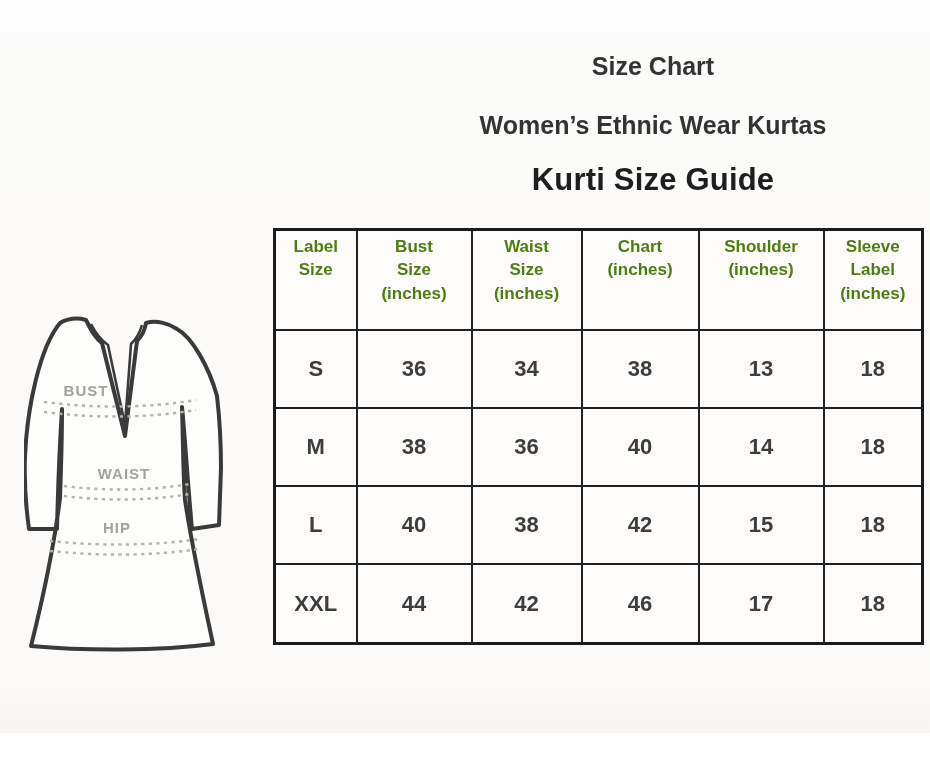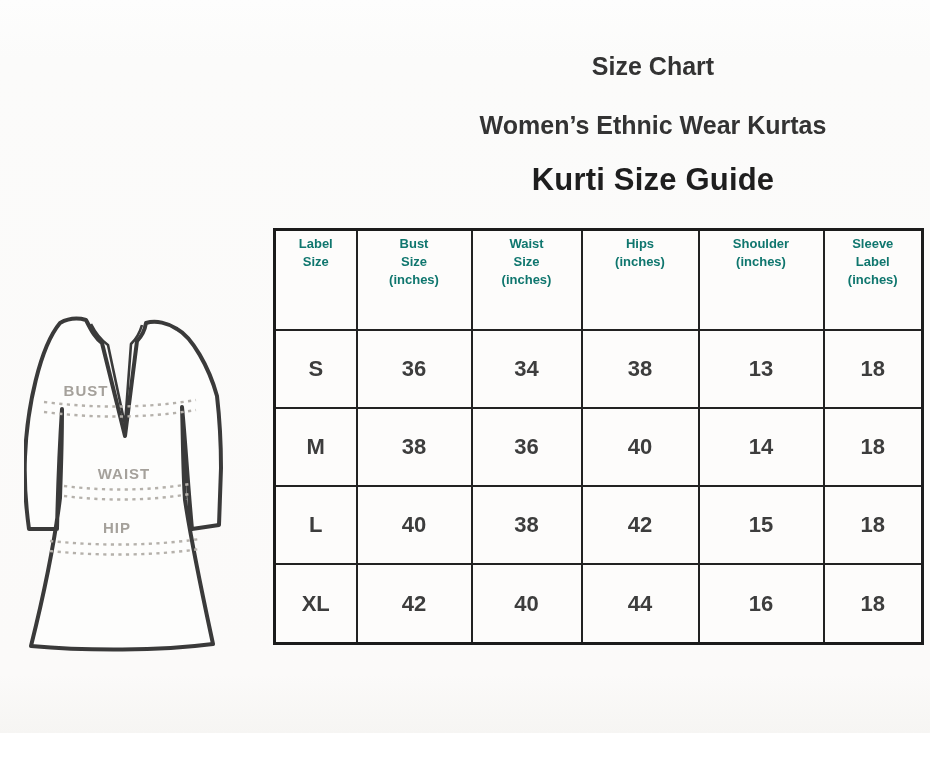--- a/index.html
+++ b/index.html
@@ -24,22 +24,22 @@
   .size-table{
     position:absolute;left:273px;top:228px;width:648px;height:417px;
     border-collapse:collapse;table-layout:fixed;background:#fdfcfb;
     border:3px solid #1b1b1b;
   }
   .size-table th,.size-table td{
     border:2px solid #222;text-align:center;overflow:hidden;
   }
   .size-table thead tr{height:100px;}
   .size-table thead th{
-    vertical-align:top;padding-top:4px;font-size:13px;font-weight:700;
-    line-height:1.38;color:#0f766e;
+    vertical-align:top;padding-top:4px;font-size:17px;font-weight:700;
+    line-height:1.38;color:#4d7c0f;
   }
   .size-table tbody th,.size-table tbody td{
     font-size:22px;font-weight:700;color:#3d3d3d;vertical-align:middle;
   }
 </style>
 </head>
 <body>
 
 <div class="canvas">
 
@@ -109,21 +109,21 @@
             <div>Bust</div>
             <div>Size</div>
             <div>(inches)</div>
           </th>
           <th>
             <div>Waist</div>
             <div>Size</div>
             <div>(inches)</div>
           </th>
           <th>
-            <div>Hips</div>
+            <div>Chart</div>
             <div>(inches)</div>
           </th>
           <th>
             <div>Shoulder</div>
             <div>(inches)</div>
           </th>
           <th>
             <div>Sleeve</div>
             <div>Label</div>
             <div>(inches)</div>
@@ -149,23 +149,23 @@
         </tr>
         <tr>
           <th>L</th>
           <td>40</td>
           <td>38</td>
           <td>42</td>
           <td>15</td>
           <td>18</td>
         </tr>
         <tr>
-          <th>XL</th>
+          <th>XXL</th>
+          <td>44</td>
           <td>42</td>
-          <td>40</td>
-          <td>44</td>
-          <td>16</td>
+          <td>46</td>
+          <td>17</td>
           <td>18</td>
         </tr>
       </tbody>
   </table>
 
 </div>
 
 </body></html>

